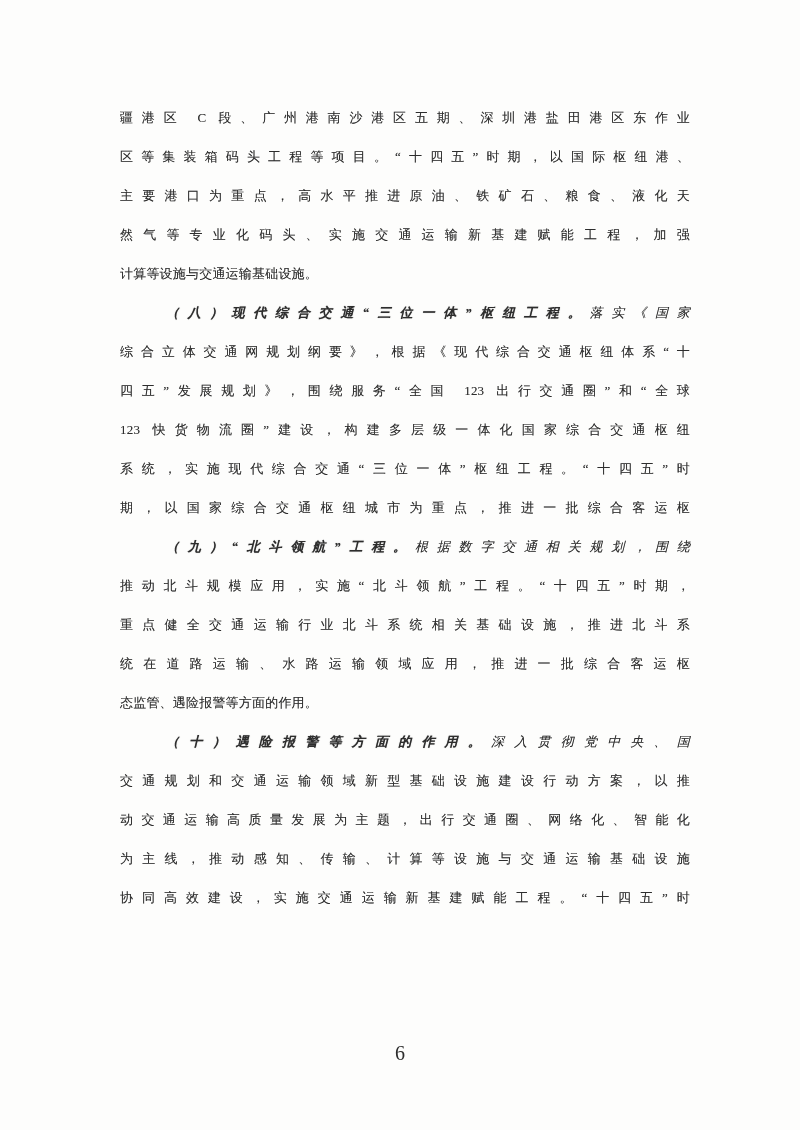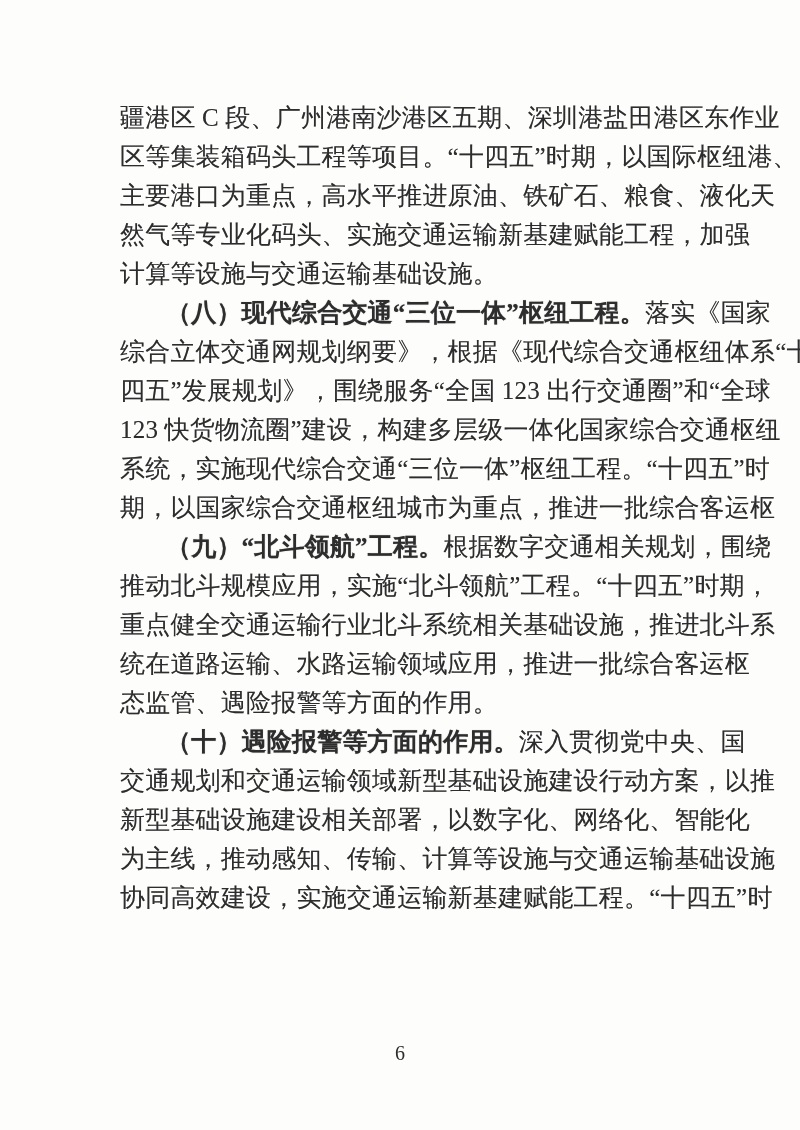--- a/index.html
+++ b/index.html
@@ -26,32 +26,33 @@
   }
   .text-block {
     position: absolute;
     left: 120px;
     top: 98px;
     width: 570px;
   }
   .line {
     height: 39px;
     line-height: 39px;
-    font-size: 25px;
+    font-size: 13px;
     letter-spacing: 0.2px;
     color: var(--ink);
     text-align: justify;
     text-align-last: justify;
     text-justify: inter-character;
     white-space: nowrap;
     overflow: visible;
     text-shadow: 0 0 0.6px rgba(45,45,45,0.38);
   }
   .line.indent {
     padding-left: 46px;
+    font-style: italic;
   }
   .line.flush {
     text-align-last: left;
   }
   .seg.bold {
     font-weight: bold;
     text-shadow: 0 0 0.8px rgba(30,30,30,0.5);
   }
   .footer {
     position: absolute;
@@ -80,20 +81,20 @@
       <div class="line"><span class="seg">123 快货物流圈”建设，构建多层级一体化国家综合交通枢纽</span></div>
       <div class="line"><span class="seg">系统，实施现代综合交通“三位一体”枢纽工程。“十四五”时</span></div>
       <div class="line"><span class="seg">期，以国家综合交通枢纽城市为重点，推进一批综合客运枢</span></div>
       <div class="line indent"><span class="seg bold">（九）“北斗领航”工程。</span><span class="seg">根据数字交通相关规划，围绕</span></div>
       <div class="line"><span class="seg">推动北斗规模应用，实施“北斗领航”工程。“十四五”时期，</span></div>
       <div class="line"><span class="seg">重点健全交通运输行业北斗系统相关基础设施，推进北斗系</span></div>
       <div class="line"><span class="seg">统在道路运输、水路运输领域应用，推进一批综合客运枢</span></div>
       <div class="line flush"><span class="seg">态监管、遇险报警等方面的作用。</span></div>
       <div class="line indent"><span class="seg bold">（十）遇险报警等方面的作用。</span><span class="seg">深入贯彻党中央、国</span></div>
       <div class="line"><span class="seg">交通规划和交通运输领域新型基础设施建设行动方案，以推</span></div>
-      <div class="line"><span class="seg">新型基础设施建设相关部署，以数字化、网络化、智能化</span></div>
+      <div class="line"><span class="seg">动交通运输高质量发展为主题，出行交通圈、网络化、智能化</span></div>
       <div class="line"><span class="seg">为主线，推动感知、传输、计算等设施与交通运输基础设施</span></div>
       <div class="line"><span class="seg">协同高效建设，实施交通运输新基建赋能工程。“十四五”时</span></div>
     </div>
   <div class="footer">
     <span>6</span>
   </div>
 </div>
 
 </body></html>

